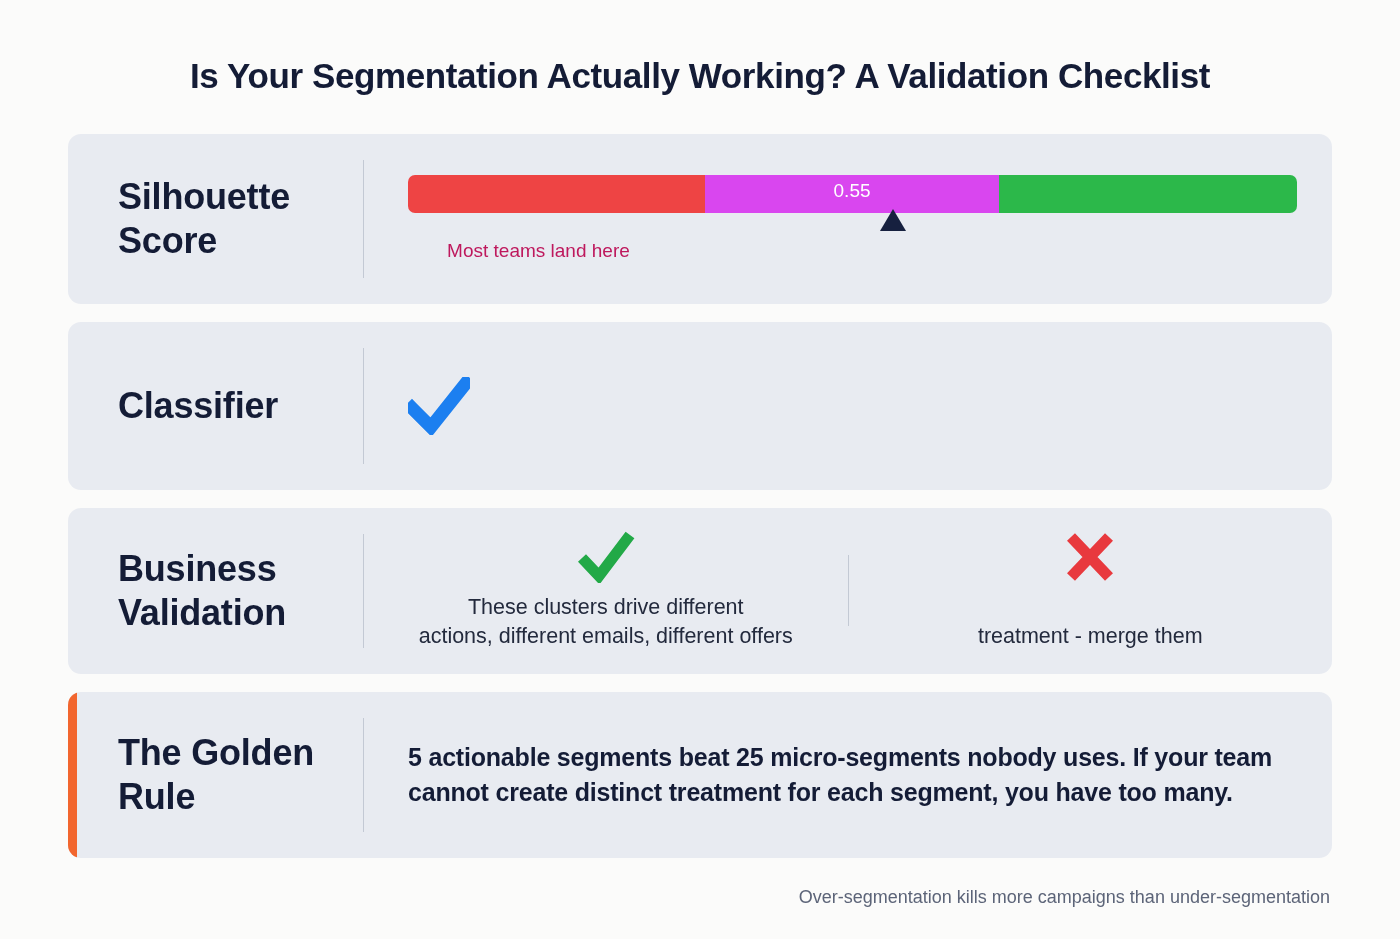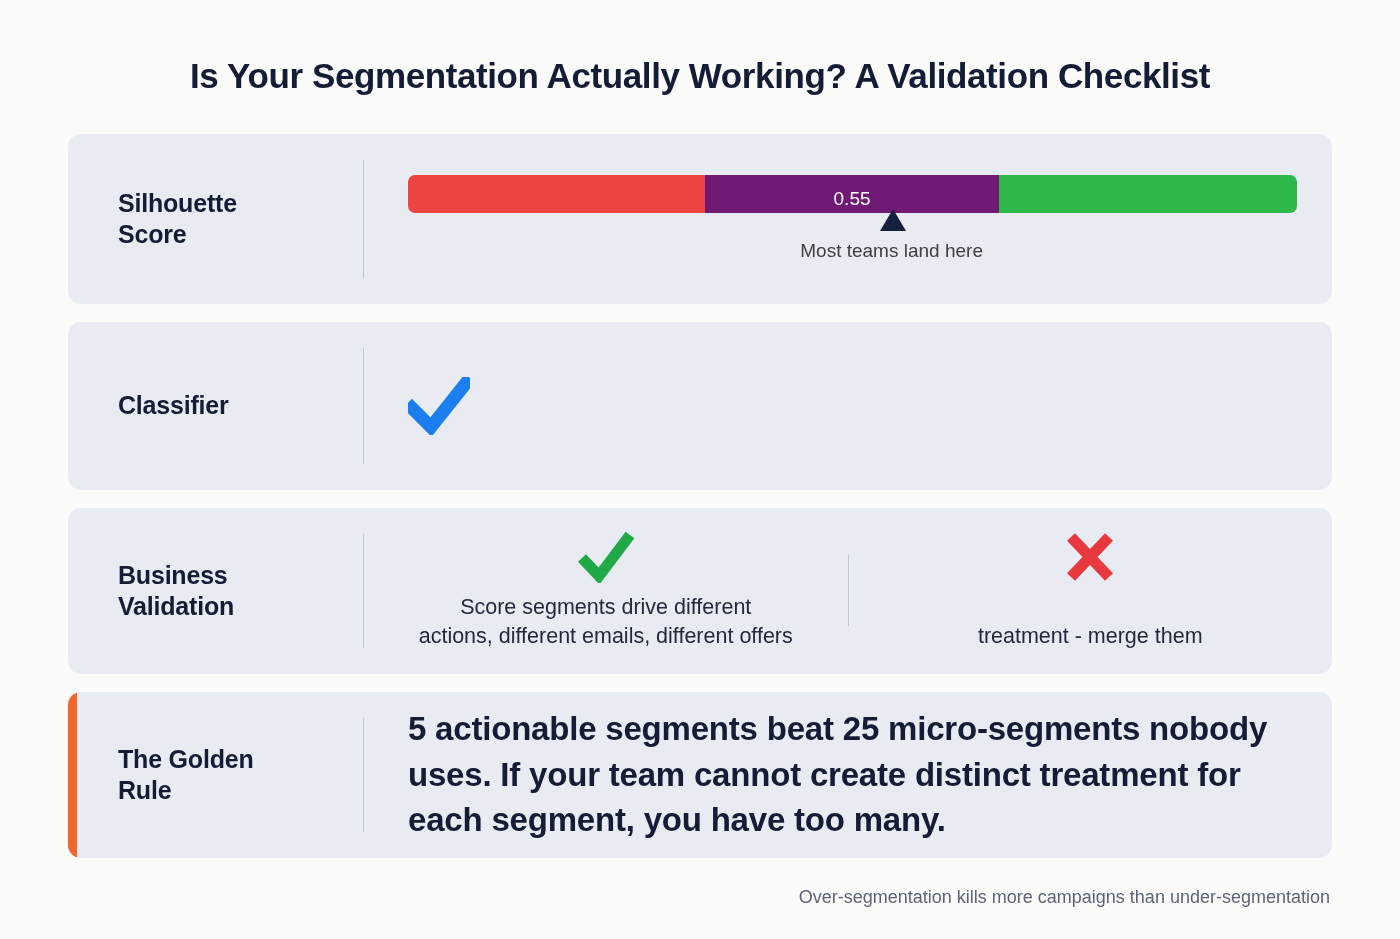--- a/index.html
+++ b/index.html
@@ -54,21 +54,21 @@
     content: "";
     position: absolute;
     left: 0; top: 0; bottom: 0;
     width: 9px;
     background: #F2662E;
     border-radius: 13px 0 0 13px;
   }
 
   .row-label {
     flex: 0 0 295px;
-    font-size: 25px;
+    font-size: 36px;
     font-weight: bold;
     line-height: 1.22;
     color: #141C36;
     padding-left: 50px;
     letter-spacing: -0.2px;
   }
 
   .vdivide {
     flex: 0 0 1px;
     align-self: stretch;
@@ -104,21 +104,21 @@
 
   .gauge-bar {
     display: flex;
     height: 38px;
     border-radius: 7px;
     overflow: hidden;
     position: relative;
   }
   .seg { height: 100%; position: relative; }
   .seg-low  { flex: 0 0 33.4%; background: #EE4444; }
-  .seg-mid  { flex: 0 0 33.1%; background: #701a75; display:flex; align-items:flex-end; justify-content:center; }
+  .seg-mid  { flex: 0 0 33.1%; background: #d946ef; display:flex; align-items:center; justify-content:center; }
   .seg-high { flex: 1 1 auto;  background: #2CB84A; }
 
   .gauge-value {
     font-size: 19px;
     color: #FFFFFF;
     position: relative;
     top: -3px;
   }
 
   .marker-wrap {
@@ -130,23 +130,22 @@
     left: 54.6%;
     top: -4px;
     transform: translateX(-50%);
     width: 0; height: 0;
     border-left: 13px solid transparent;
     border-right: 13px solid transparent;
     border-bottom: 22px solid #16203F;
   }
   .marker-caption {
     margin-top: 5px;
-    text-align: center;
     font-size: 19px;
-    color: #404040;
+    color: #be185d;
     position: relative;
     left: 4.4%;
   }
 
   
   .card-classifier { height: 168px; }
 
   .classifier-body {
     display: flex;
     align-items: center;
@@ -186,21 +185,21 @@
   .biz-divide {
     flex: 0 0 1px;
     background: #C3C9D4;
     margin: 24px 0;
   }
 
   
   .card-golden { height: 166px; }
   .golden-body {
     padding: 0 40px 0 44px;
-    font-size: 33px;
+    font-size: 25px;
     font-weight: bold;
     line-height: 1.38;
     color: #141C36;
     letter-spacing: -0.2px;
   }
 
   
   .footer {
     text-align: right;
     padding: 22px 70px 0 0;
@@ -272,21 +271,21 @@
       <div class="row-body">
         <div class="business-body">
 
           <div class="biz-col">
             <span>
               <svg width="58" height="52" viewBox="0 0 58 52">
                 <path d="M5 27 L22 45 L53 4" fill="none" stroke="#22A947" stroke-width="11" stroke-linecap="butt" stroke-linejoin="miter"></path>
               </svg>
             </span>
             <p>
-              <span>Score segments drive different</span><br>
+              <span>These clusters drive different</span><br>
               <span>actions, different emails, different offers</span>
             </p>
           </div>
 
           <div class="biz-divide"></div>
 
           <div class="biz-col">
             <span>
               <svg width="52" height="52" viewBox="0 0 52 52">
                 <path d="M7 6 L45 46 M45 6 L7 46" fill="none" stroke="#E8393E" stroke-width="11" stroke-linecap="butt"></path>

